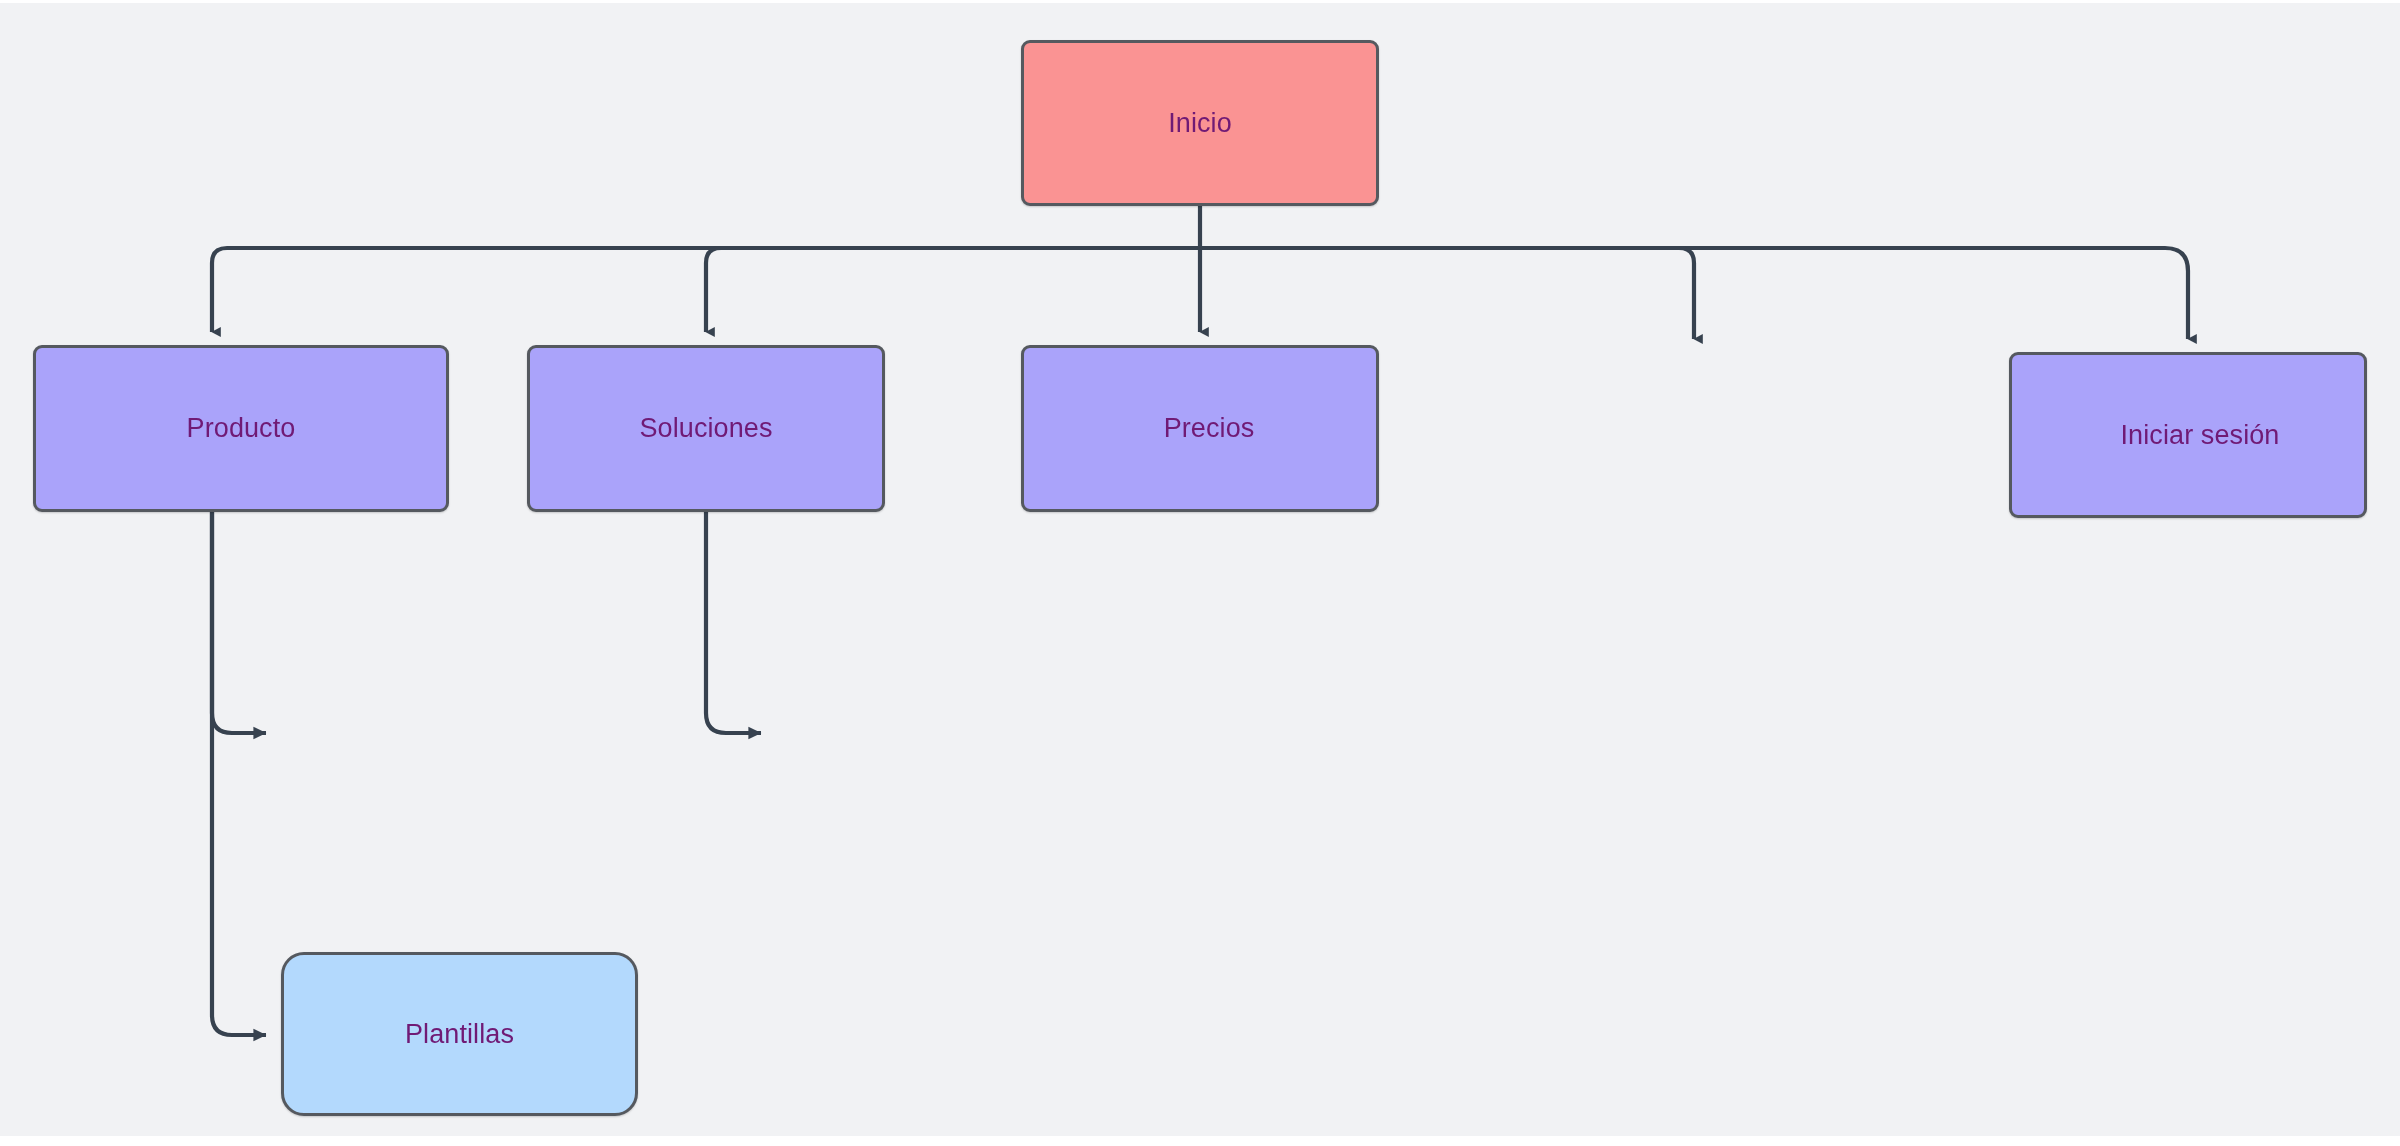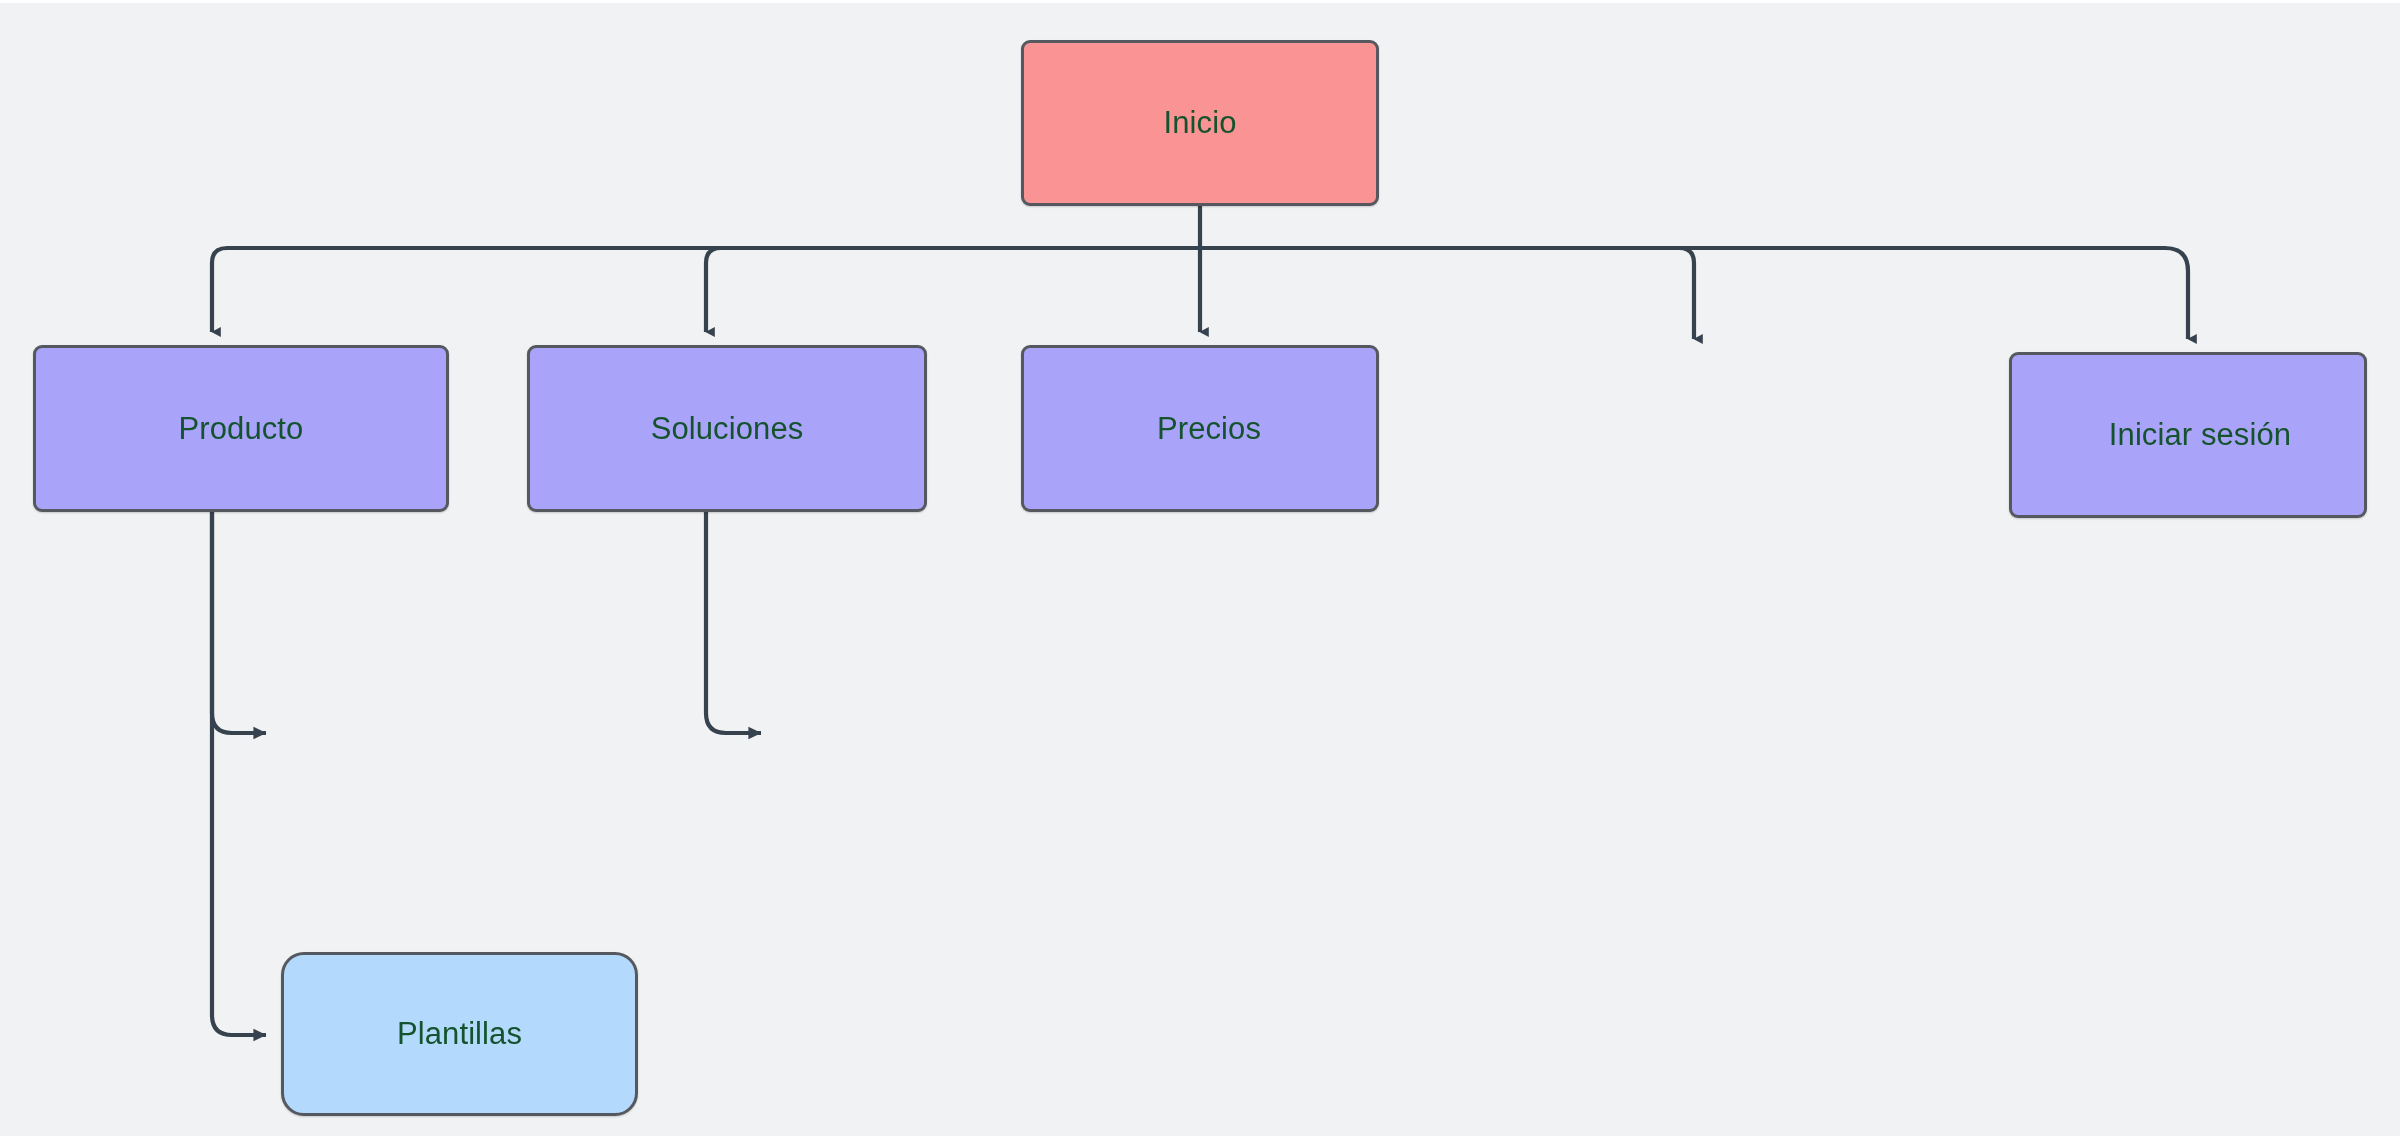--- a/index.html
+++ b/index.html
@@ -40,23 +40,23 @@
     position: absolute;
     box-sizing: border-box;
     border: 3px solid #55595f;
     border-radius: 9px;
     display: flex;
     align-items: center;
     justify-content: center;
     box-shadow: 0 1px 2px rgba(0,0,0,0.18);
   }
   .node-label {
-    font-size: 31px;
+    font-size: 27px;
     line-height: 1.2;
-    color: #14532d;
+    color: #701a75;
     letter-spacing: 0.1px;
     text-align: center;
     white-space: nowrap;
     user-select: none;
   }
   .node.root      { background: #fa9393; }
   .node.primary   { background: #aaa3fa; }
   .node.secondary { background: #b3d9fd; }
 </style>
 </head>
@@ -100,21 +100,21 @@
   </svg>
 
   <div class="node root" style="left:1021px; top:40px; width:358px; height:166px;">
     <span class="node-label">Inicio</span>
   </div>
 
   <div class="node primary" style="left:33px; top:345px; width:416px; height:167px;">
     <span class="node-label">Producto</span>
   </div>
 
-  <div class="node primary" style="left:527px; top:345px; width:400px; height:167px;">
+  <div class="node primary" style="left:527px; top:345px; width:358px; height:167px;">
     <span class="node-label">Soluciones</span>
   </div>
 
   <div class="node primary" style="left:1021px; top:345px; width:358px; height:167px;padding-left:18px;">
     <span class="node-label">Precios</span>
   </div>
 
 
   <div class="node primary" style="left:2009px; top:352px; width:358px; height:166px;padding-left:24px;">
     <span class="node-label">Iniciar sesión</span>

